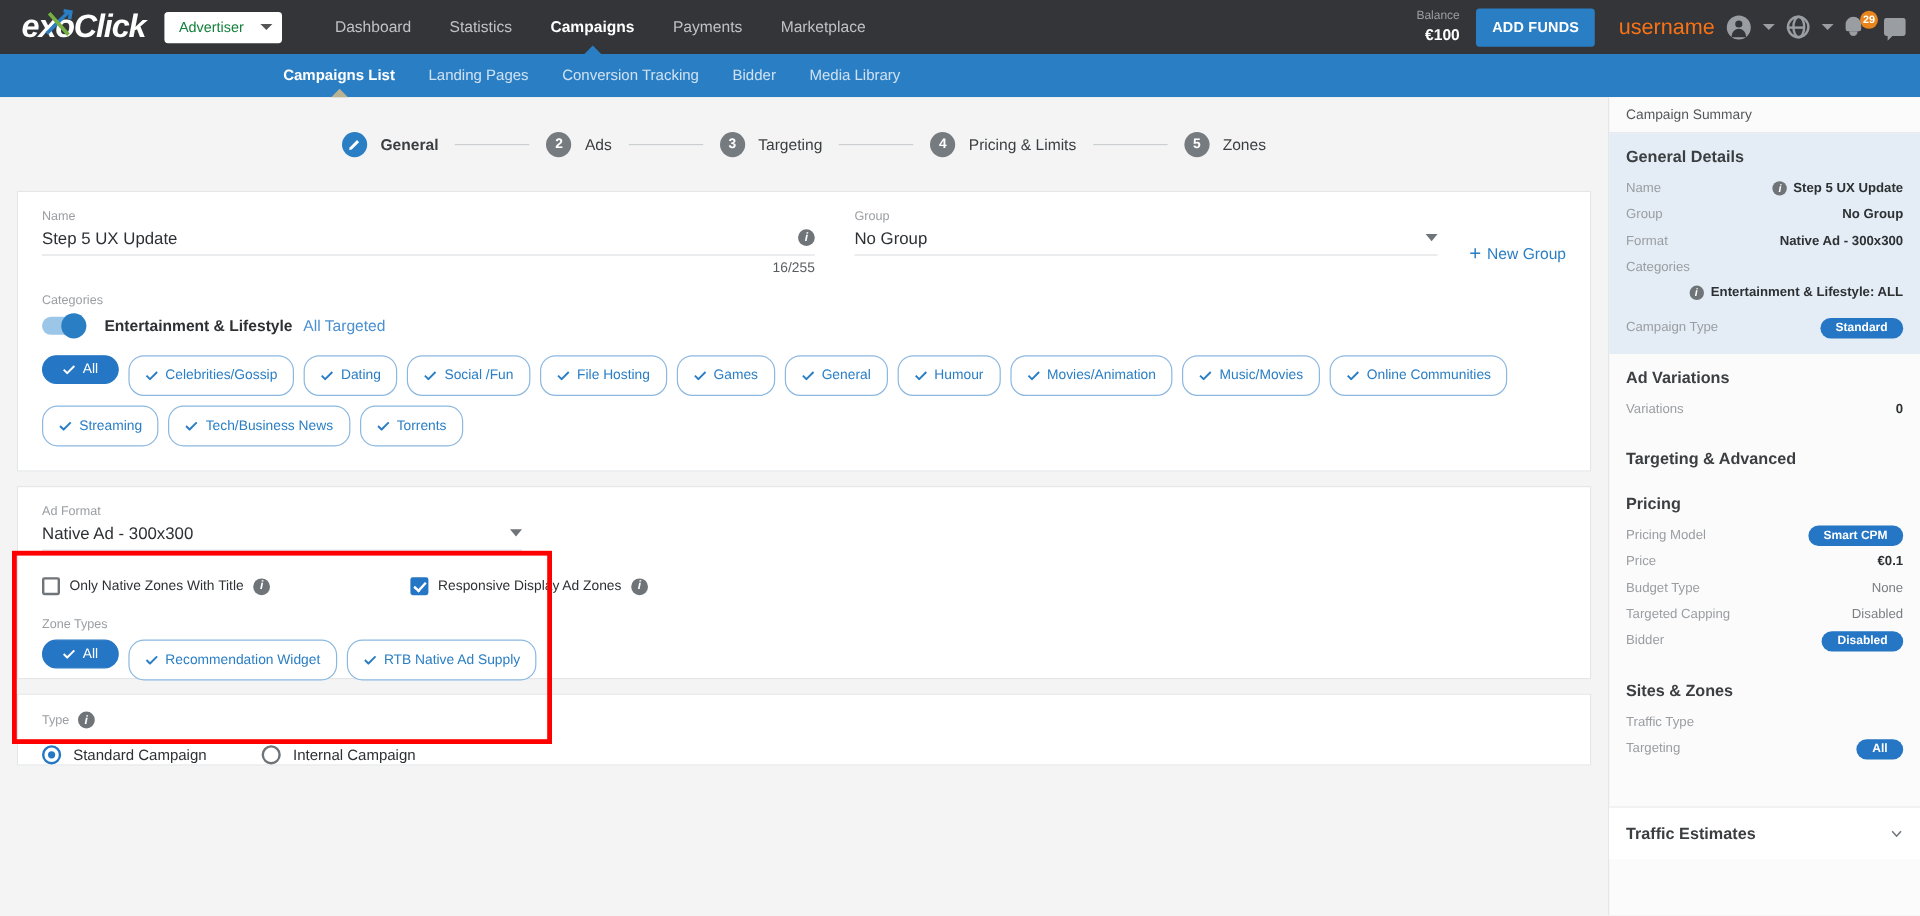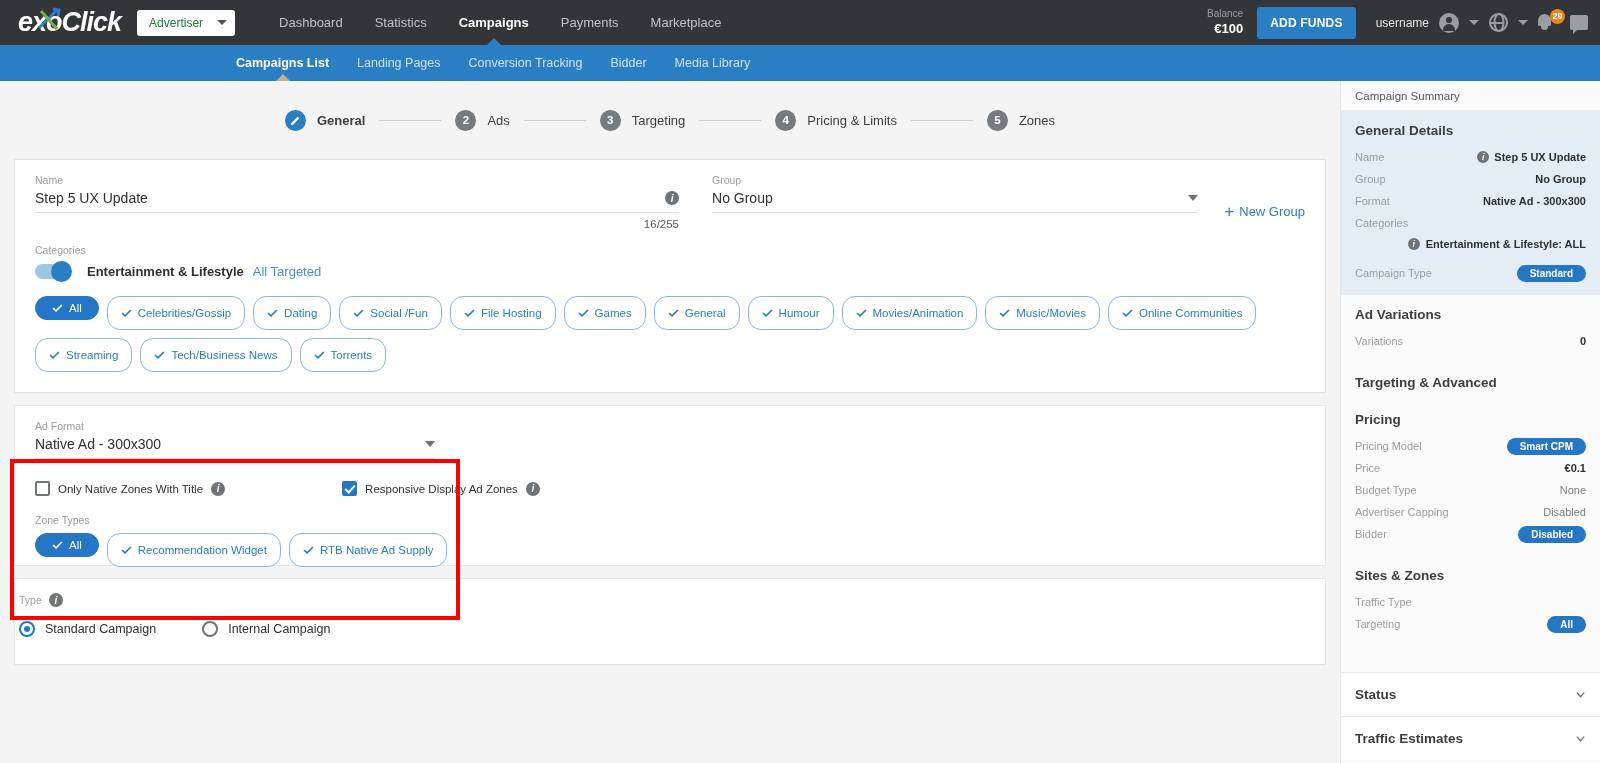--- a/index.html
+++ b/index.html
@@ -48,21 +48,21 @@
   }
   .topbar-right { margin-left: auto; display: flex; align-items: center; gap: 10px; }
   .balance { text-align: right; line-height: 1.25; margin-right: 4px; }
   .balance .lbl { font-size: 10px; color: #9a9ea2; display: block; }
   .balance .val { font-size: 13px; color: #ffffff; font-weight: bold; display: block; }
   .add-funds {
     background: #2a7ec4; color: #fff; border: none; border-radius: 3px;
     font-size: 12px; font-weight: bold; padding: 9px 13px; cursor: pointer;
     font-family: inherit; letter-spacing: .2px;
   }
-  .username { color: #e5e5e5; font-size: 12px; margin-left: 10px; }
+  .username { color: #f97316; font-size: 18px; margin-left: 10px; }
   .avatar-ic { width: 20px; height: 20px; border-radius: 50%; background: #9a9ea2; position: relative; }
   .avatar-ic::before { content:""; position:absolute; left:50%; top:4px; transform:translateX(-50%); width:6px; height:6px; border-radius:50%; background:#333538; }
   .avatar-ic::after { content:""; position:absolute; left:50%; bottom:2px; transform:translateX(-50%); width:12px; height:7px; border-radius:6px 6px 0 0; background:#333538; }
   .caret-light { width:0;height:0;border-left:5px solid transparent;border-right:5px solid transparent;border-top:5px solid #9a9ea2; }
   .globe-ic { width: 19px; height: 19px; border-radius: 50%; border: 2px solid #9a9ea2; position: relative; }
   .globe-ic::before { content:""; position:absolute; left:50%; top:-2px; transform:translateX(-50%); width:7px; height:15px; border:2px solid #9a9ea2; border-radius:50%; }
   .globe-ic::after { content:""; position:absolute; left:-2px; top:50%; transform:translateY(-50%); width:15px; height:0; border-top:2px solid #9a9ea2; }
   .bell-wrap { position: relative; width: 22px; height: 22px; }
   .bell-ic { position:absolute; left:0; top:2px; width:13px; height:12px; background:#9a9ea2; border-radius: 7px 7px 2px 2px; }
   .bell-ic::after { content:""; position:absolute; left:3px; bottom:-4px; width:7px; height:4px; background:#9a9ea2; border-radius:0 0 4px 4px; }
@@ -475,21 +475,21 @@
             <span class="chip">
               <svg class="tick" viewBox="0 0 12 9">
                   <path d="M1 4.5 L4.3 7.8 L11 1.1" stroke="#2a7ec4" stroke-width="1.8" fill="none"></path>
                 </svg>
               <span>RTB Native Ad Supply</span>
             </span>
           </div>
         </div>
       </div>
 
-      <div class="card" style="padding:14px 20px 18px 4px;height:87px">
+      <div class="card" style="padding:14px 20px 18px 20px;height:60px">
         <div style="display:flex;align-items:center;gap:7px">
           <span class="field-label" style="margin-bottom:0">Type</span>
           <span class="info-ic">i</span>
         </div>
         <div class="radio-row">
           <div class="rd-item">
             <span class="rd on"></span>
             <span class="rd-label">Standard Campaign</span>
           </div>
           <div class="rd-item">
@@ -555,47 +555,41 @@
         </div>
         <div class="sb-row">
           <span class="sb-key">Price</span>
           <span class="sb-val">€0.1</span>
         </div>
         <div class="sb-row">
           <span class="sb-key">Budget Type</span>
           <span class="sb-val" style="font-weight:normal;color:#7b7f83">None</span>
         </div>
         <div class="sb-row">
-          <span class="sb-key">Advertiser Capping</span>
+          <span class="sb-key">Targeted Capping</span>
           <span class="sb-val" style="font-weight:normal;color:#7b7f83">Disabled</span>
         </div>
         <div class="sb-row">
           <span class="sb-key">Bidder</span>
           <span class="pill">Disabled</span>
         </div>
       </div>
 
       <div class="sb-sec" style="padding-bottom:36px">
         <div class="sb-title">Sites &amp; Zones</div>
         <div class="sb-row">
           <span class="sb-key">Traffic Type</span>
           <span class="sb-val"></span>
         </div>
         <div class="sb-row">
           <span class="sb-key">Targeting</span>
           <span class="pill">All</span>
         </div>
       </div>
 
-      <div class="sb-collapse" style="background:#ffffff">
-        <span class="t">Status</span>
-        <svg class="chev" viewBox="0 0 12 12">
-            <path d="M2 4 L6 8.5 L10 4" stroke="#6f7479" stroke-width="1.4" fill="none"></path>
-          </svg>
-      </div>
       <div class="sb-collapse" style="background:#ffffff">
         <span class="t">Traffic Estimates</span>
         <svg class="chev" viewBox="0 0 12 12">
             <path d="M2 4 L6 8.5 L10 4" stroke="#6f7479" stroke-width="1.4" fill="none"></path>
           </svg>
       </div>
     </aside>
 
   </div>
 </div>

